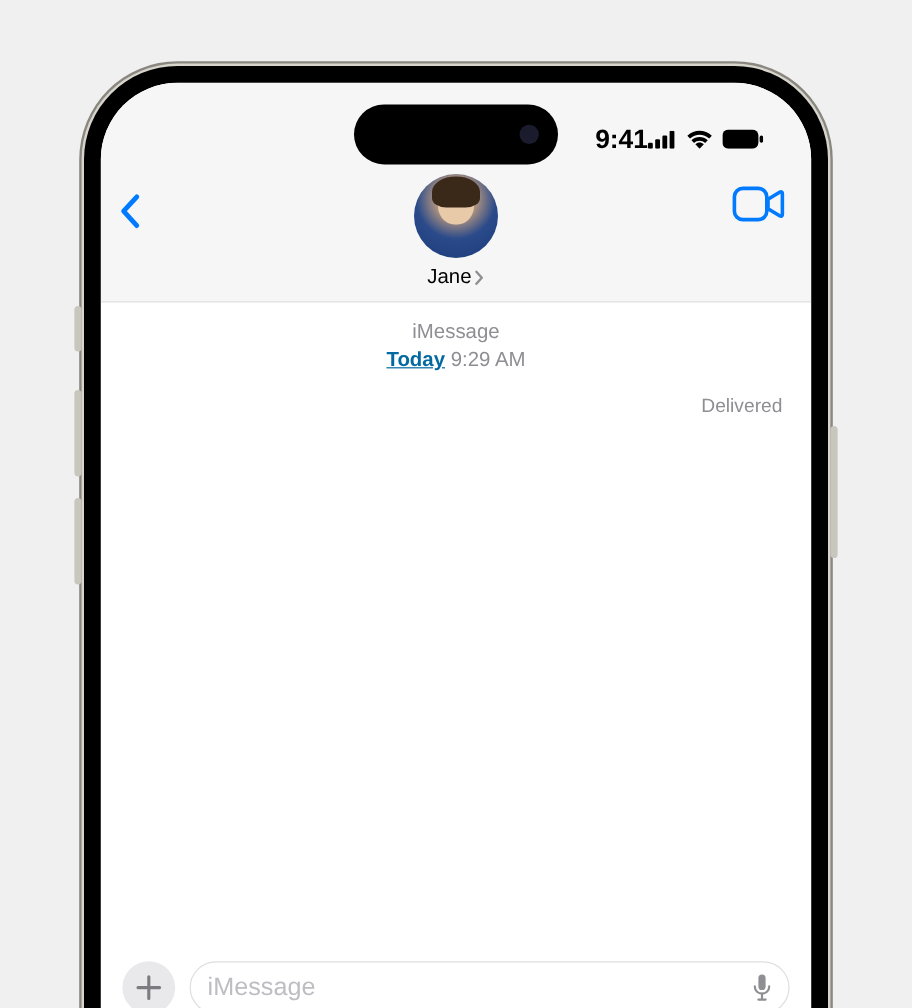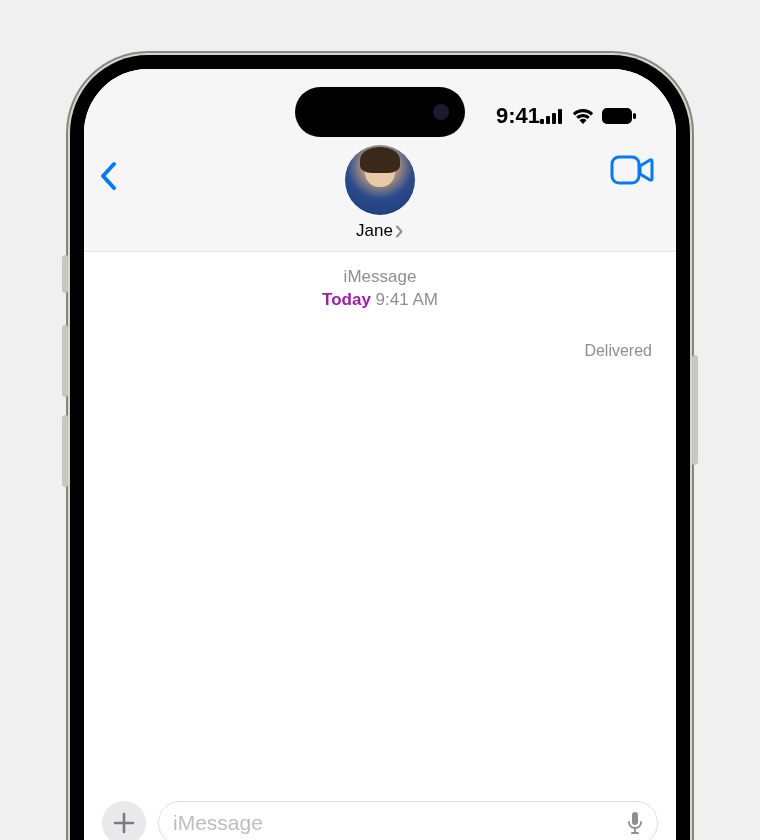--- a/index.html
+++ b/index.html
@@ -150,21 +150,21 @@
       flex-direction: column;
     }
     .thread-meta {
       text-align: center;
       color: #8e8e93;
       font-size: 17px;
       line-height: 1.35;
       margin-bottom: 12px;
     }
     .thread-meta .timestamp-line { font-weight: 400; }
-    .thread-meta .day { font-weight: 600; color: #a21caf; }
+    .thread-meta .day { font-weight: 600; color: #0369a1; text-decoration: underline; }
     .bubble-row {
       display: flex;
       justify-content: flex-end;
       margin-bottom: 4px;
     }
     .bubble {
       background: #0a84ff;
       color: #fff;
       padding: 12px 18px;
       border-radius: 26px;
@@ -201,21 +201,21 @@
       height: 24px;
       background: #fff;
       border-bottom-left-radius: 12px;
     }
     .delivery-status {
       text-align: right;
       color: #8e8e93;
       font-size: 16px;
       font-weight: 500;
       padding-right: 6px;
-      margin-top: 18px;
+      margin-top: 6px;
     }
     .compose-bar {
       display: flex;
       align-items: center;
       gap: 12px;
       padding: 10px 18px 0 18px;
       background: #fff;
     }
     .plus-button {
       width: 44px;
@@ -293,21 +293,21 @@
           <path d="M1.5 1.5 L6 6.5 L1.5 11.5" stroke="#8e8e93" stroke-width="2" fill="none" stroke-linecap="round" stroke-linejoin="round"></path>
         </svg>
       </div>
     </div>
 
     <div class="conversation">
       <div class="thread-meta">
         <div>iMessage</div>
         <div class="timestamp-line">
           <span class="day">Today</span>
-          <span>9:41 AM</span>
+          <span>9:29 AM</span>
         </div>
       </div>
 
       <div class="delivery-status">Delivered</div>
     </div>
 
     <div class="compose-bar">
       <div class="plus-button">
         <svg width="22" height="22" viewBox="0 0 22 22">
           <path d="M11 2 V20 M2 11 H20" stroke="#7b7b80" stroke-width="2.6" stroke-linecap="round"></path>

